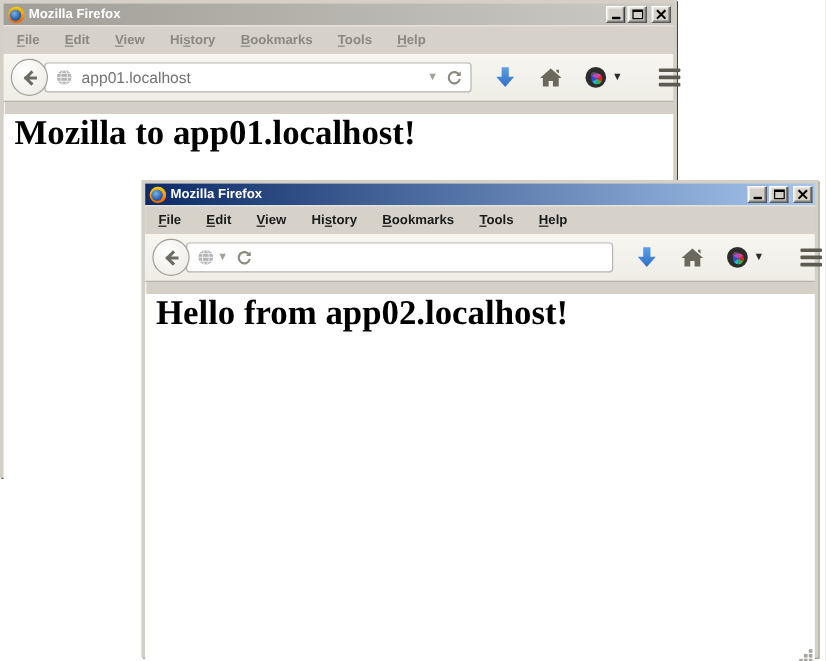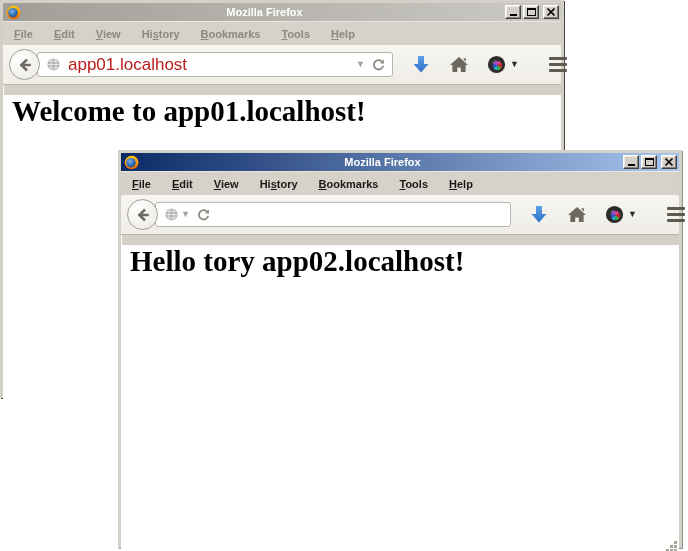--- a/index.html
+++ b/index.html
@@ -11,21 +11,21 @@
   .window {
     position:absolute; width:564px; height:398px;
     background:#d4d0c8; border:3px solid #d4d0c8;
   }
   .window.inactive { box-shadow:1px 1px 0 #45453f, inset 1px 1px 0 #fdfdfb; }
   .window.active   { box-shadow:1px 1px 0 #8f8d87, inset 1px 1px 0 #fdfdfb; }
   #window1 { left:0; top:0; z-index:1; }
   #window2 { left:118px; top:150px; z-index:2; }
 
   
-  .titlebar { height:18px; display:flex; align-items:center; padding:0 2px;text-align:center; }
+  .titlebar { height:18px; display:flex; align-items:center; padding:0 2px; }
   .window.active  .titlebar { background:linear-gradient(to right,#0c2a66,#a7c7ef); }
   .window.inactive .titlebar { background:linear-gradient(to right,#a09e97,#cccac4); }
   .title-icon { width:15px; height:15px; margin:0 3px 0 1px; flex:0 0 auto; }
   .title-text { color:#ffffff; font-weight:bold; font-size:11px; flex:1;
                 white-space:nowrap; overflow:hidden; }
   .win-buttons { display:flex; gap:2px; }
   .win-btn {
     width:16px; height:14px; background:#d4d0c8; position:relative;
     border:1px solid; border-color:#ffffff #404040 #404040 #ffffff;
     box-shadow:inset -1px -1px 0 #808080, inset 1px 1px 0 #ecebe6;
@@ -55,21 +55,21 @@
     width:31px; height:31px; border-radius:50%;
     border:1px solid #a19f96; background:radial-gradient(circle at 35% 30%,#ffffff,#eae8e1);
     display:flex; align-items:center; justify-content:center; z-index:1; flex:0 0 auto;
   }
   .url-field {
     height:25px; width:356px; margin-left:-3px; background:#ffffff;
     border:1px solid #b7b5ad; border-radius:3px;
     display:flex; align-items:center; padding:0 4px 0 8px; flex:0 0 auto;
   }
   .globe-icon { width:15px; height:15px; flex:0 0 auto; }
-  .url-text { font-size:17px; color:#b91c1c; flex:1; margin-left:7px; white-space:nowrap; }
+  .url-text { font-size:13px; color:#737373; flex:1; margin-left:7px; white-space:nowrap; }
   .field-dd { font-size:9px; color:#a3a199; padding:0 6px 0 2px; line-height:1; }
   .reload-icon { width:15px; height:15px; margin-right:2px; }
   .tb-icon { margin-left:18px; flex:0 0 auto; display:flex; align-items:center; }
   .wheel-caret { font-size:9px; color:#2b2b2b; margin-left:4px; line-height:1; }
   .tb-sep { width:1px; height:26px; background:#c9c6bc; margin-left:16px; }
   .hamburger { margin-left:14px; display:flex; flex-direction:column; gap:3px; }
   .hamburger .bar { width:18px; height:3px; background:#5d5a50; border-radius:1px; }
 
   
   .content { height:309px; background:#ffffff; position:relative; }
@@ -179,21 +179,21 @@
       <span class="wheel-caret">▼</span>
     </span>
     <span class="tb-sep"></span>
     <span class="hamburger">
       <span class="bar"></span>
       <span class="bar"></span>
       <span class="bar"></span>
     </span>
   </div>
   <div class="content">
-    <h1 class="page-heading">Welcome to app01.localhost!</h1>
+    <h1 class="page-heading">Mozilla to app01.localhost!</h1>
   </div>
 </div>
 
 <div class="window active" id="window2">
   <div class="titlebar">
     <svg class="title-icon" viewBox="0 0 16 16">
       <circle cx="8" cy="8" r="7.3" fill="url(#fox)"></circle>
       <circle cx="7.4" cy="8.2" r="5.1" fill="url(#ffglobe)"></circle>
       <path d="M8 .7 A7.3 7.3 0 0 1 15.3 8 c0 3-1.6 5.3-3.7 6.4 2.2-2.3 2.9-5.4 1.6-8.6C12.6 4 11.3 2.2 8 .7z" fill="url(#fox)" opacity=".9"></path>
     </svg>
@@ -266,21 +266,21 @@
       <span class="wheel-caret">▼</span>
     </span>
     <span class="tb-sep"></span>
     <span class="hamburger">
       <span class="bar"></span>
       <span class="bar"></span>
       <span class="bar"></span>
     </span>
   </div>
   <div class="content">
-    <h1 class="page-heading">Hello tory app02.localhost!</h1>
+    <h1 class="page-heading">Hello from app02.localhost!</h1>
     <span class="resize-grip">
       <span class="grip-dot" style="right:1px;bottom:9px"></span>
       <span class="grip-dot" style="right:5px;bottom:5px"></span>
       <span class="grip-dot" style="right:1px;bottom:5px"></span>
       <span class="grip-dot" style="right:9px;bottom:1px"></span>
       <span class="grip-dot" style="right:5px;bottom:1px"></span>
       <span class="grip-dot" style="right:1px;bottom:1px"></span>
     </span>
   </div>
 </div>

